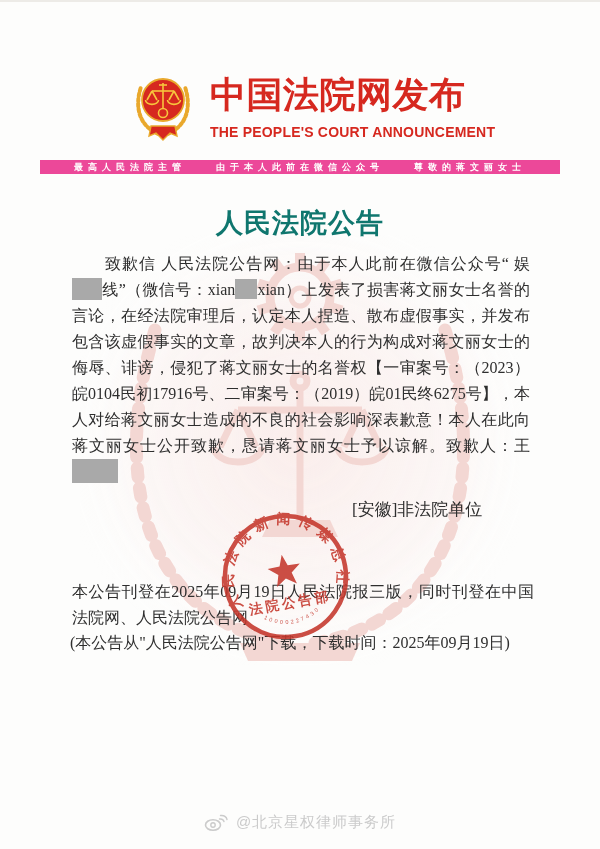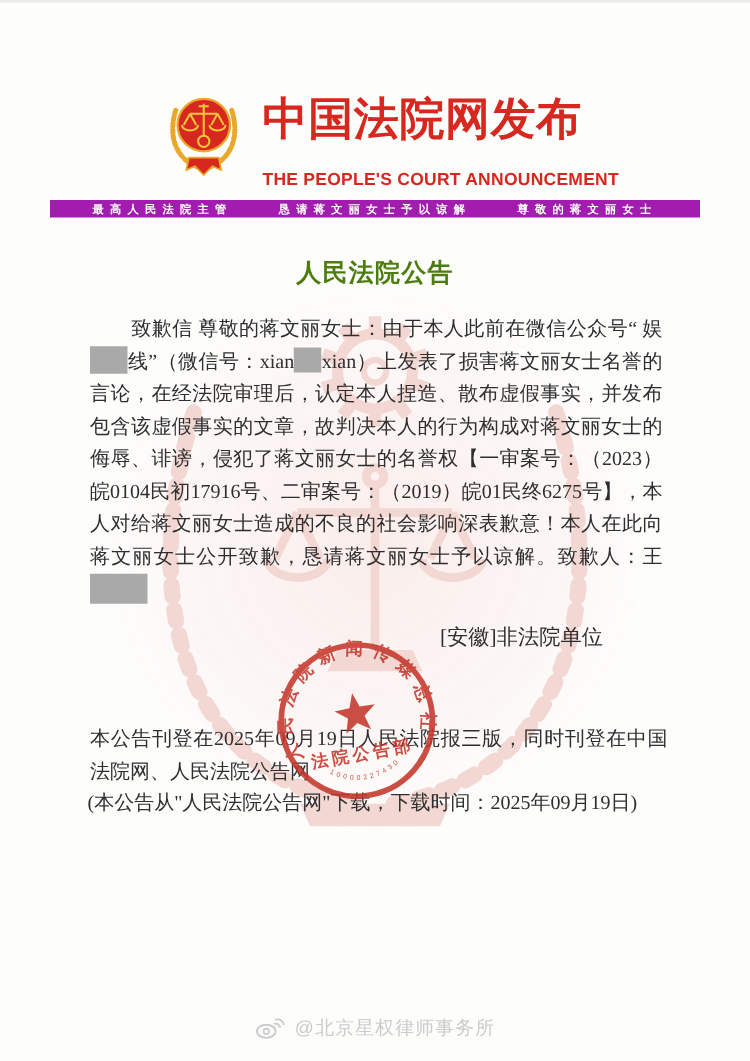--- a/index.html
+++ b/index.html
@@ -14,35 +14,35 @@
   .emblem { width:64px; height:80px; }
   .title-block { margin-left:15px; padding-top:6px; }
   .site-title {
     font-family:"Liberation Sans","DejaVu Sans",sans-serif;
     font-weight:bold; font-size:36px; line-height:1.05;
     color:#d6281f; letter-spacing:0.5px; white-space:nowrap;
   }
   .site-subtitle {
     font-family:"Liberation Sans","DejaVu Sans",sans-serif;
     font-weight:bold; font-size:14px; color:#d6281f;
-    letter-spacing:0.2px; margin-top:21px; white-space:nowrap;
+    letter-spacing:0.2px; margin-top:10px; white-space:nowrap;
   }
   .banner {
     position:absolute; top:158px; left:40px; right:40px; height:14px;
-    background:#a21caf; color:#ffffff;
+    background:#ec4899; color:#ffffff;
     display:flex; justify-content:space-between; align-items:center;
     padding:0 34px; box-sizing:border-box;
     font-family:"Liberation Sans","DejaVu Sans",sans-serif;
     font-size:9px; letter-spacing:5px; font-weight:bold; white-space:nowrap;
   }
   
   .watermark { position:absolute; top:233px; left:80px; width:440px; height:430px; opacity:.9; pointer-events:none; }
   .doc-title {
     position:absolute; top:203px; left:0; width:100%; margin:0;
-    text-align:center; font-size:20px; font-weight:600; color:#4d7c0f; letter-spacing:1px;
+    text-align:center; font-size:27px; font-weight:600; color:#0f766e; letter-spacing:1px;
   }
   .body-text {
     position:absolute; top:249px; left:72px; width:458px; margin:0;
     font-size:16px; line-height:26px; color:#2e2e2e;
     text-align:justify; text-indent:33px;
   }
   .redact { display:inline-block; background:#a9a9a9; vertical-align:-5px; }
   .redact.r1 { width:30px; height:22px; }
   .redact.r2 { width:22px; height:20px; vertical-align:-4px; }
   .redact.r3 { width:46px; height:24px; }
@@ -129,27 +129,27 @@
       <path d="M20,56 L44,56 L46,66 L39,63 L32,70 L25,63 L18,66 Z" fill="#d6281f" stroke="#e9a82c" stroke-width="1.4"></path>
     </svg>
     <div class="title-block">
       <div class="site-title">中国法院网发布</div>
       <div class="site-subtitle">THE PEOPLE'S COURT ANNOUNCEMENT</div>
     </div>
   </header>
 
   <div class="banner">
     <span>最高人民法院主管</span>
-    <span>恳请蒋文丽女士予以谅解</span>
+    <span>由于本人此前在微信公众号</span>
     <span>尊敬的蒋文丽女士</span>
   </div>
 
   <h1 class="doc-title">人民法院公告</h1>
 
-  <p class="body-text"><span>致歉信 尊敬的蒋文丽女士：由于本人此前在微信公众号“ 娱</span><span class="redact r1"></span><span>线”（微信号：xian</span><span class="redact r2"></span><span>xian）上发表了损害蒋文丽女士名誉的言论，在经法院审理后，认定本人捏造、散布虚假事实，并发布包含该虚假事实的文章，故判决本人的行为构成对蒋文丽女士的侮辱、诽谤，侵犯了蒋文丽女士的名誉权【一审案号：（2023）皖0104民初17916号、二审案号：（2019）皖01民终6275号】，本人对给蒋文丽女士造成的不良的社会影响深表歉意！本人在此向蒋文丽女士公开致歉，恳请蒋文丽女士予以谅解。致歉人：王</span><span class="redact r3"></span></p>
+  <p class="body-text"><span>致歉信 人民法院公告网：由于本人此前在微信公众号“ 娱</span><span class="redact r1"></span><span>线”（微信号：xian</span><span class="redact r2"></span><span>xian）上发表了损害蒋文丽女士名誉的言论，在经法院审理后，认定本人捏造、散布虚假事实，并发布包含该虚假事实的文章，故判决本人的行为构成对蒋文丽女士的侮辱、诽谤，侵犯了蒋文丽女士的名誉权【一审案号：（2023）皖0104民初17916号、二审案号：（2019）皖01民终6275号】，本人对给蒋文丽女士造成的不良的社会影响深表歉意！本人在此向蒋文丽女士公开致歉，恳请蒋文丽女士予以谅解。致歉人：王</span><span class="redact r3"></span></p>
 
   <div class="region-label">[安徽]非法院单位</div>
 
   <p class="pub-note">本公告刊登在2025年09月19日人民法院报三版，同时刊登在中国法院网、人民法院公告网</p>
   <p class="dl-note">(本公告从"人民法院公告网"下载，下载时间：2025年09月19日)</p>
 
   <svg class="seal" viewBox="0 0 130 130" aria-hidden="true">
     <circle cx="65" cy="65" r="60" fill="none" stroke="#c5372c" stroke-width="4.5"></circle>
     <path id="sealArc" d="M 28,101 A 52,52 0 1 1 102,101" fill="none"></path>
     <text font-size="14" font-weight="bold" fill="#c5372c" letter-spacing="7" font-family="Liberation Serif, DejaVu Serif, serif">

